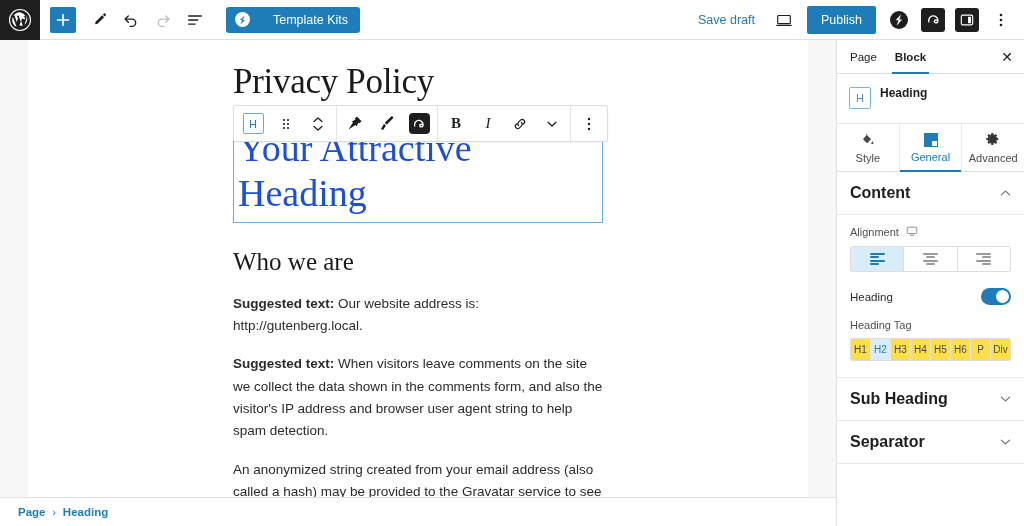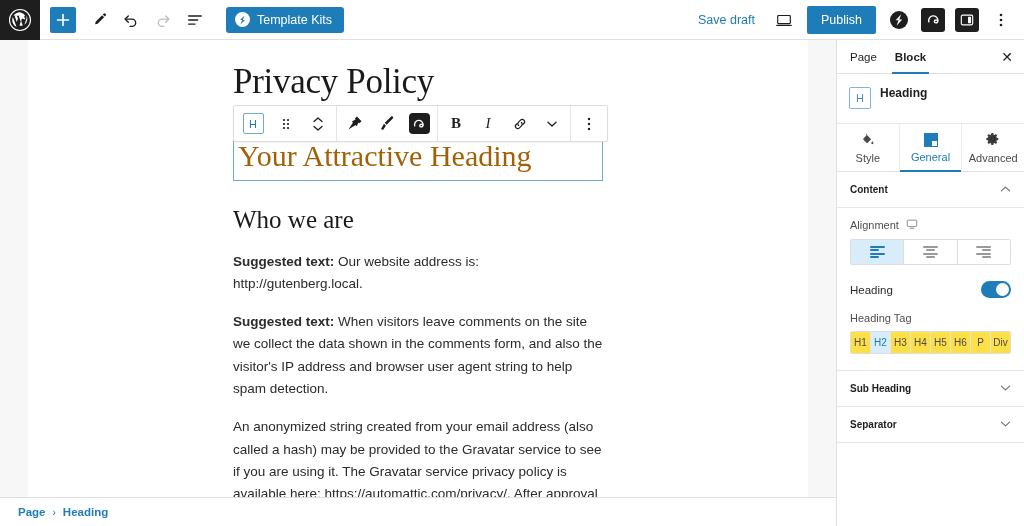--- a/index.html
+++ b/index.html
@@ -26,21 +26,21 @@
     border: none; background: transparent; cursor: pointer; border-radius: 2px; color: #1e1e1e;
   }
   .tb-btn.disabled { color: #bdbdbd; }
   .tb-add {
     width: 26px; height: 26px; background: #1e7cb8; color: #fff; border-radius: 2px;
     display: flex; align-items: center; justify-content: center; cursor: pointer; font-size: 18px;
     margin-right: 6px;
   }
   .tk-btn {
     background: #1e7cb8; color: #fff; border: none; border-radius: 3px; height: 26px;
-    display: flex; align-items: center; gap: 7px; padding: 0 12px 0 9px; cursor: pointer;
+    display: flex; align-items: center; gap: 23px; padding: 0 12px 0 9px; cursor: pointer;
     font-size: 12.5px; margin-left: 14px;
   }
   .tk-badge {
     width: 15px; height: 15px; border-radius: 50%; background: #fff; color: #1e7cb8;
     display: flex; align-items: center; justify-content: center; font-weight: 700; font-size: 11px;
   }
   .save-draft {
     color: #1e7cb8; font-size: 12.5px; cursor: pointer; background: none; border: none;
     padding: 0 10px; font-family: inherit;
   }
@@ -65,23 +65,23 @@
     width: 780px; background: #fff; position: relative; padding: 0;
     margin-left: 0; height: 100%;
   }
   .doc { padding: 22px 205px 0 205px; position: relative; }
 
   h1.doc-title {
     font-family: "Liberation Serif", serif; font-size: 35px; font-weight: 400;
     color: #1a1a1a; letter-spacing: -0.3px; line-height: 1.15; margin: 0 0 0 0;
   }
   .sel-heading {
-    font-family: "Liberation Serif", serif; font-size: 30px; font-weight: 400;
-    color: #a16207; border: 1.5px solid #6ea8d6; padding: 3px 4px 6px 4px;
-    margin-top: 32px; line-height: 1.18; outline: none;
+    font-family: "Liberation Serif", serif; font-size: 38px; font-weight: 400;
+    color: #1d4ed8; border: 1.5px solid #6ea8d6; padding: 3px 4px 6px 4px;
+    margin-top: 20px; line-height: 1.18; outline: none;
   }
   h2.doc-h2 {
     font-family: "Liberation Serif", serif; font-size: 25px; font-weight: 400;
     color: #1a1a1a; margin: 24px 0 0 0; line-height: 1.2;
   }
   h2.doc-h2.big { font-size: 28px; }
   p.doc-p {
     font-size: 13.5px; line-height: 1.65; color: #2b2b2b; margin: 16px 0 0 0;
   }
   p.doc-p b { font-weight: 700; }
@@ -146,21 +146,21 @@
   }
   .mt:last-child { border-right: none; }
   .mt.active { color: #1e7cb8; }
   .mt.active::after { content: ""; position: absolute; left: 0; right: 0; bottom: -1px; height: 2px; background: #1e7cb8; }
   .mt-sq { width: 14px; height: 14px; background: #1e7cb8; position: relative; }
   .mt-sq::after { content: ""; position: absolute; right: 1px; bottom: 1px; width: 5px; height: 5px; background: #fff; }
 
   .panel-row {
     display: flex; align-items: center; justify-content: space-between;
     padding: 12px 13px; border-bottom: 1px solid #e8e8e8; cursor: pointer;
-    font-size: 10px; font-weight: 600;
+    font-size: 16px; font-weight: 600;
   }
   .panel-body { padding: 10px 13px 16px 13px; border-bottom: 1px solid #e8e8e8; }
   .field-label {
     display: flex; align-items: center; gap: 7px; font-size: 11px; color: #4f4f4f; margin-bottom: 7px;
   }
   .align-group { display: flex; border: 1px solid #ddd; border-radius: 2px; overflow: hidden; }
   .align-btn {
     flex: 1; height: 24px; display: flex; align-items: center; justify-content: center;
     background: #fff; border: none; border-right: 1px solid #ddd; cursor: pointer;
   }

